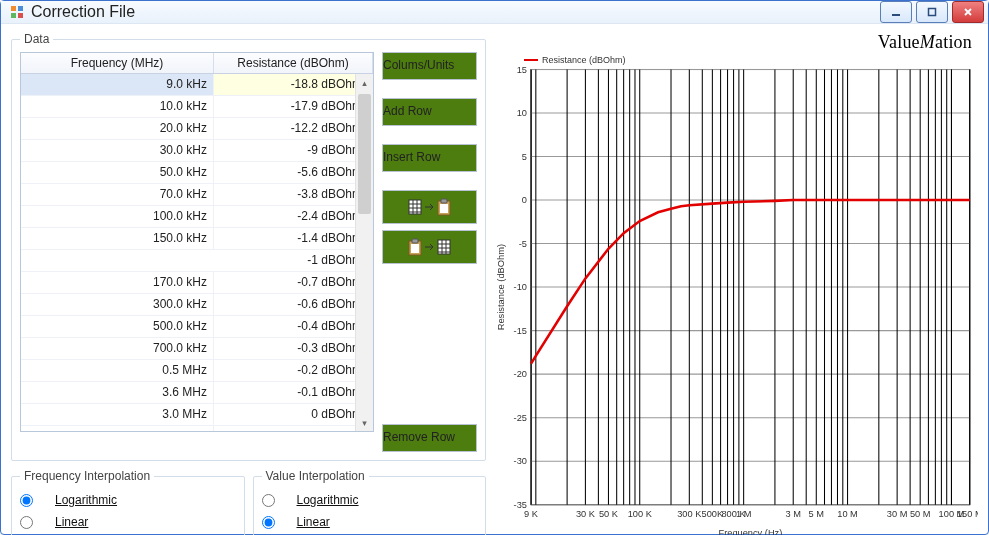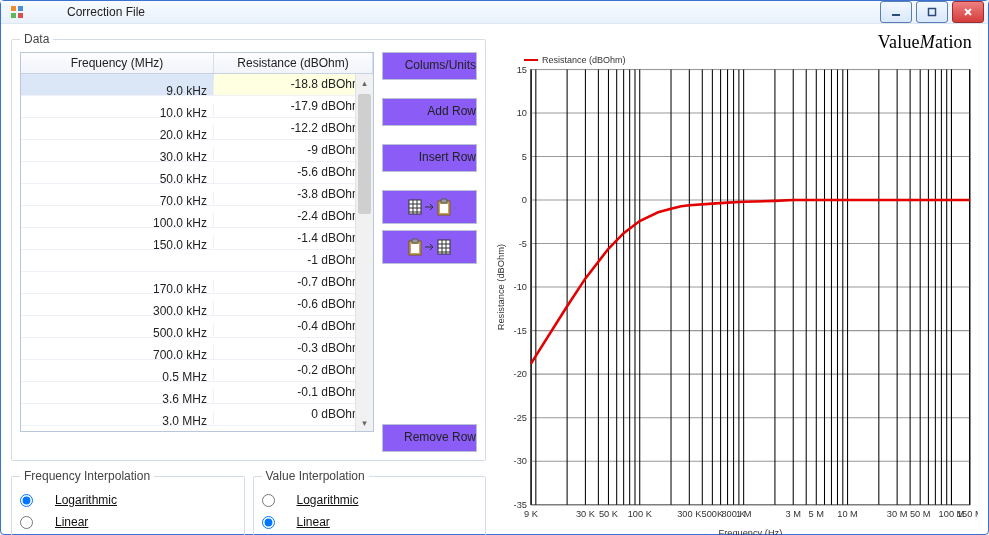--- a/index.html
+++ b/index.html
@@ -1,45 +1,45 @@
 <!DOCTYPE html>
 <html><head>
 <meta charset="utf-8">
 <style>
   html,body{margin:0;padding:0;width:989px;height:535px;font-family:"Segoe UI",Tahoma,sans-serif;font-size:12px;color:#111;background:#fff;overflow:hidden;}
   .window{width:989px;height:535px;border:1px solid #3b72cf;border-radius:4px;box-sizing:border-box;display:flex;flex-direction:column;background:#fff;box-shadow:0 0 0 1px rgba(0,0,0,.05);}
   .titlebar{height:30px;background:linear-gradient(#f7fbff,#e9f1fb);border-bottom:1px solid #dde7f4;display:flex;align-items:center;padding:0 4px 0 8px;}
   .titlebar .app-icon{width:16px;height:16px;margin-right:6px;display:flex;align-items:center;justify-content:center;}
-  .titlebar .title{flex:1;font-size:12px;color:#222;margin-left:36px;}
+  .titlebar .title{flex:1;font-size:16px;color:#222;}
   .winbtns{display:flex;gap:4px;}
   .winbtn{width:30px;height:20px;border:1px solid #5a7fb8;border-radius:3px;background:linear-gradient(#f3f8ff,#d8e8fb);display:flex;align-items:center;justify-content:center;cursor:pointer;}
   .winbtn.close{background:linear-gradient(#f08080,#d43c3c);border-color:#a12a2a;}
   .winbtn svg{display:block;}
   .body{flex:1;padding:8px 10px 10px 10px;display:flex;gap:8px;box-sizing:border-box;}
   .leftpane{width:475px;display:flex;flex-direction:column;gap:8px;}
   fieldset{border:1px solid #d3dce9;border-radius:2px;margin:0;padding:6px 8px 8px 8px;}
   legend{font-size:12px;color:#444;padding:0 4px;}
   .data-fieldset{flex:1;display:flex;gap:8px;}
   .tablewrap{flex:1;display:flex;flex-direction:column;border:1px solid #b9c7da;background:#fff;height:380px;box-sizing:border-box;}
   .gridhdr{display:flex;background:linear-gradient(#fdfdff,#f1f4fa);border-bottom:1px solid #c8d2e2;}
   .gridhdr .hc{padding:3px 6px;border-right:1px solid #d6deec;font-size:12px;color:#222;text-align:center;}
   .hc.freq{width:180px;}
   .hc.res{flex:1;}
   .gridbody{flex:1;overflow:hidden;position:relative;}
   .row{display:flex;border-bottom:1px solid #eef1f7;height:21px;line-height:21px;}
   .row .cell{padding:0 6px;border-right:1px solid #eef1f7;font-size:12px;text-align:right;color:#222;}
-  .cell.freq{width:180px;margin-top:7px;}
+  .cell.freq{width:180px;}
   .cell.res{flex:1;padding-right:10px;}
   .row.selected{background:#dbe6f6;}
   .row.selected .cell.res{background:#ffffe1;}
   .scrollbar{position:absolute;right:0;top:0;width:17px;bottom:0;background:#f1f1f1;border-left:1px solid #e2e2e2;}
   .scroll-arrow{height:17px;display:flex;align-items:center;justify-content:center;color:#666;font-size:9px;cursor:pointer;}
   .scroll-thumb{position:absolute;left:2px;right:2px;top:20px;height:120px;background:#cfcfcf;border-radius:2px;}
   .btncol{width:95px;display:flex;flex-direction:column;gap:6px;}
-  .btn{border:1px solid #b7c2d4;background:#8b5cf6;height:26px;line-height:24px;text-align:right;font-size:12px;color:#222;cursor:pointer;}
+  .btn{border:1px solid #b7c2d4;background:#4d7c0f;height:26px;line-height:24px;text-align:left;font-size:12px;color:#222;cursor:pointer;}
   .btn.icon{height:32px;display:flex;align-items:center;justify-content:center;}
   .interprow{display:flex;gap:8px;}
   .interprow fieldset{flex:1;}
   .radiorow{display:flex;align-items:center;gap:22px;height:22px;cursor:pointer;}
   .radiorow input{margin:0;}
   .rightpane{flex:1;display:flex;flex-direction:column;}
   .brand{align-self:flex-end;font-family:Georgia,'Times New Roman',serif;font-size:18px;color:#000;letter-spacing:.2px;margin:0 6px 2px 0;}
   .brand .M{font-style:italic;}
   .chart{flex:1;border:0;position:relative;}
   .chart svg{width:100%;height:100%;}

